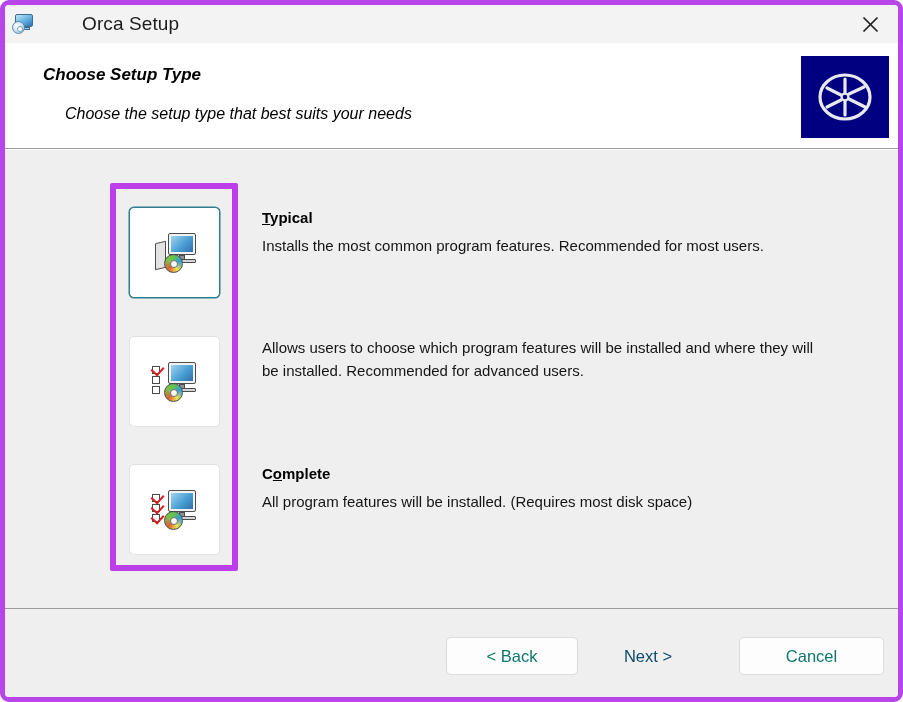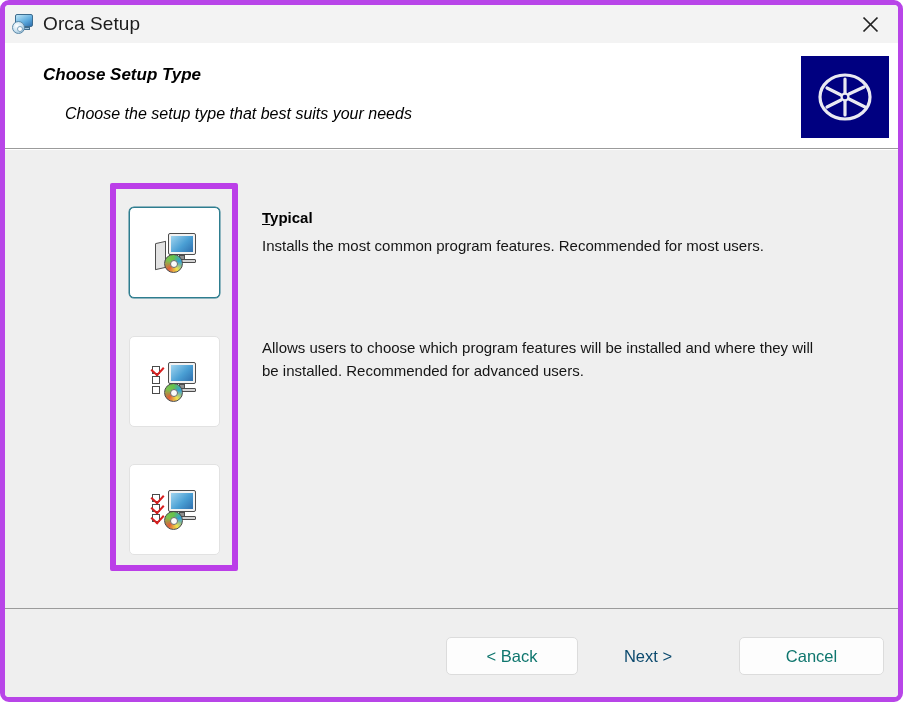--- a/index.html
+++ b/index.html
@@ -25,20 +25,21 @@
 
   
   #titlebar {
     position: absolute;
     left: 0; top: 0;
     width: 100%;
     height: 38px;
     background: #f3f3f3;
     display: flex;
     align-items: center;
+    gap: 39px;
   }
   #title-icon {
     margin-left: 7px;
     width: 22px; height: 22px;
     position: relative;
     flex: 0 0 auto;
   }
   #title-text {
     margin-left: 9px;
     font-size: 19px;
@@ -364,20 +365,22 @@
           </div>
           <div class="pix-monitor">
               <div class="pix-screen"></div>
             </div>
           <div class="pix-stand"></div>
           <div class="pix-base"></div>
           <div class="pix-cd"></div>
         </div>
       </div>
       <div class="option-text" style="top:314px">
+        <div class="option-title"><span>C</span><u>o</u><span>mplete</span></div>
+        <div class="option-desc">All program features will be installed.  (Requires most disk space)</div>
       </div>
     </div>
 
   </div>
 
   <div id="footer">
     <div class="btn" id="btn-back">&lt; Back</div>
     <div class="btn" id="btn-next">Next &gt;</div>
     <div class="btn" id="btn-cancel">Cancel</div>
   </div>

